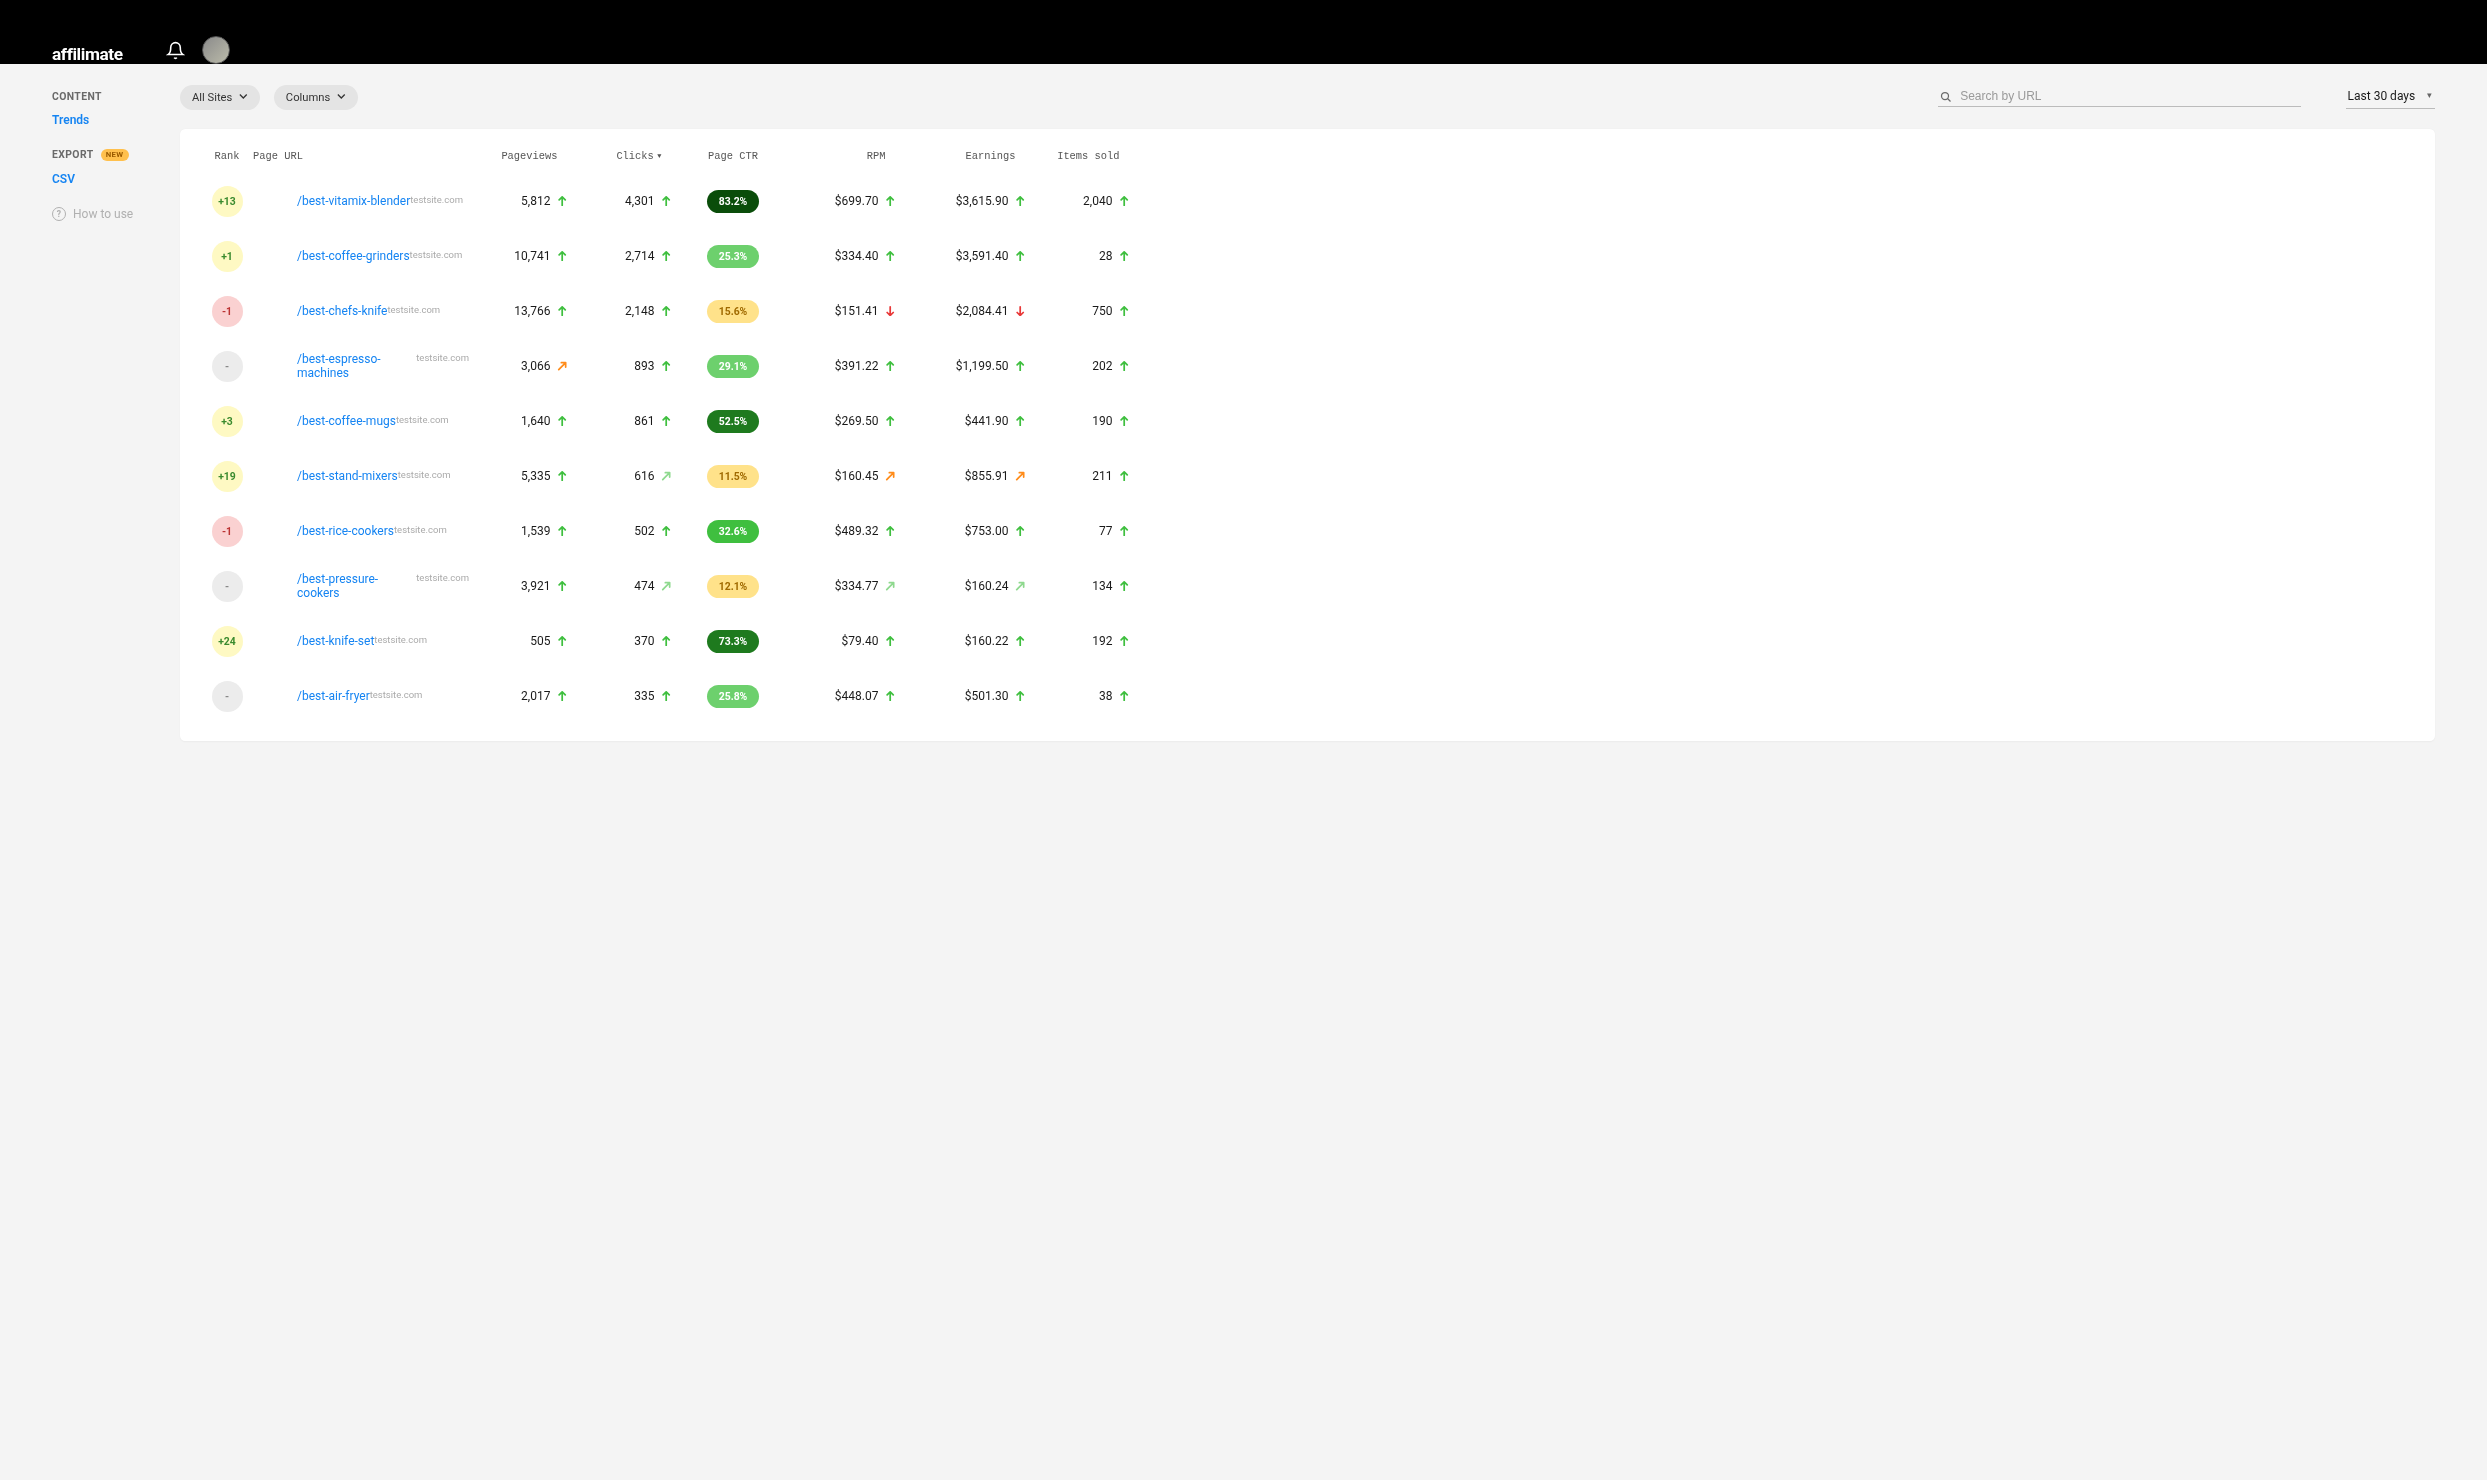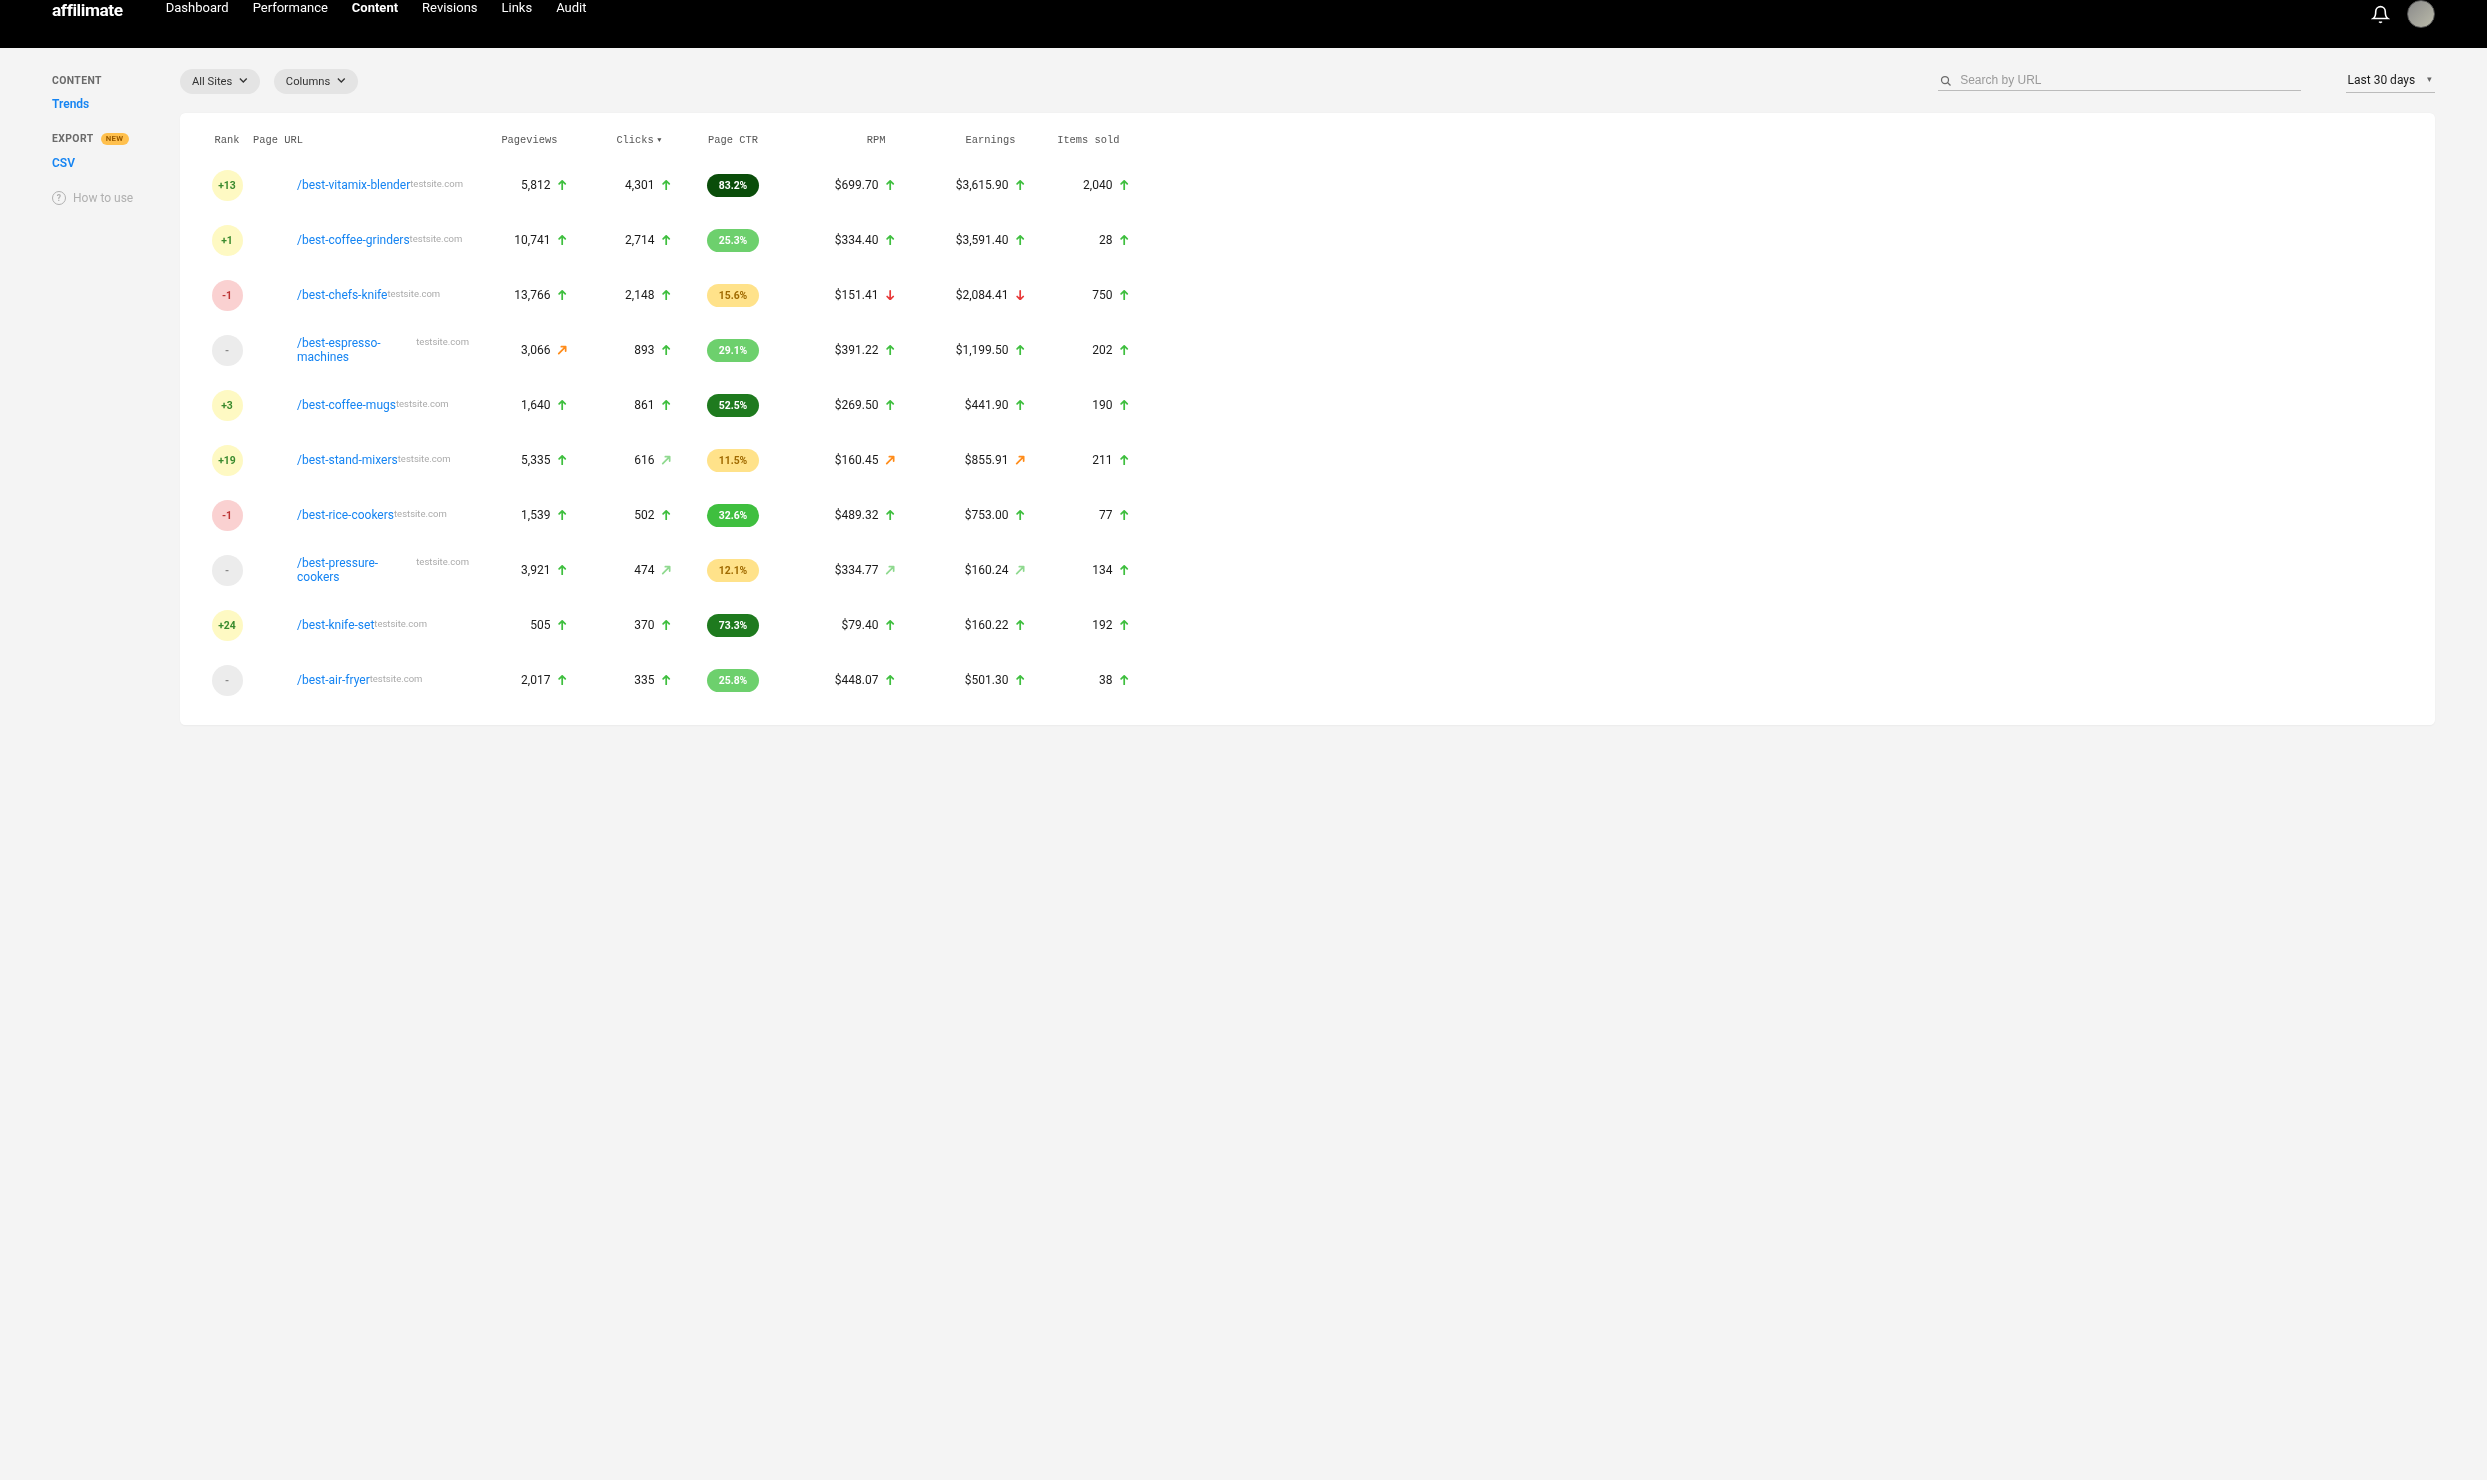--- a/index.html
+++ b/index.html
@@ -1,19 +1,19 @@
 <!DOCTYPE html>
 <html style="font-size:14px"><head>
 <meta charset="utf-8">
 <style>
 * { margin: 0; padding: 0; box-sizing: border-box; }
 body { font-family: -apple-system, BlinkMacSystemFont, "Segoe UI", Roboto, Helvetica, Arial, sans-serif; background: #f4f4f4; color: #1a1a1a; }
 
 
-.header { background: #000; height: 48px; display: flex; align-items: flex-start; padding: 0 52px; }
+.header { background: #000; height: 64px; display: flex; align-items: flex-end; padding: 0 52px; }
 .logo { font-size: 17.3px; font-weight: 700; color: #fff; margin-right: 43px; letter-spacing: -0.4px; }
 .nav { display: flex; gap: 24px; flex: 1; }
 .nav-item { color: #fff; font-size: 13px; cursor: pointer; }
 .nav-item.active { font-weight: 700; }
 .header-right { display: flex; align-items: center; gap: 17.3px; }
 .bell-icon { width: 19px; height: 19px; color: #fff; cursor: pointer; }
 .avatar { width: 28px; height: 28px; border-radius: 50%; background: linear-gradient(135deg,#8a8a8a,#bba); border: 1.7px solid #555; cursor: pointer; }
 
 
 .main { display: flex; }
@@ -75,28 +75,20 @@
 .ctr-dark { background: #1e7a1e; color: #fff; }
 .ctr-mid { background: #3fbf3f; color: #fff; }
 .ctr-light { background: #6dd06d; color: #fff; }
 .ctr-yellow { background: #ffe28a; color: #a06a00; }
 </style>
 </head>
 <body>
 
 <div class="header">
   <div class="logo">affilimate</div>
-  <div class="nav" id="nav">
-      <a class="nav-item">Dashboard</a>
-      <a class="nav-item">Performance</a>
-      <a class="nav-item active">Content</a>
-      <a class="nav-item">Revisions</a>
-      <a class="nav-item">Links</a>
-      <a class="nav-item">Audit</a>
-    </div>
   <div class="header-right">
     <span class="bell-icon">
       <svg viewBox="0 0 24 24" fill="none" stroke="currentColor" stroke-width="2">
           <path d="M18 8a6 6 0 10-12 0c0 7-3 9-3 9h18s-3-2-3-9"></path>
           <path d="M13.7 21a2 2 0 01-3.4 0"></path>
         </svg>
     </span>
     <div class="avatar"></div>
   </div>
 </div>

